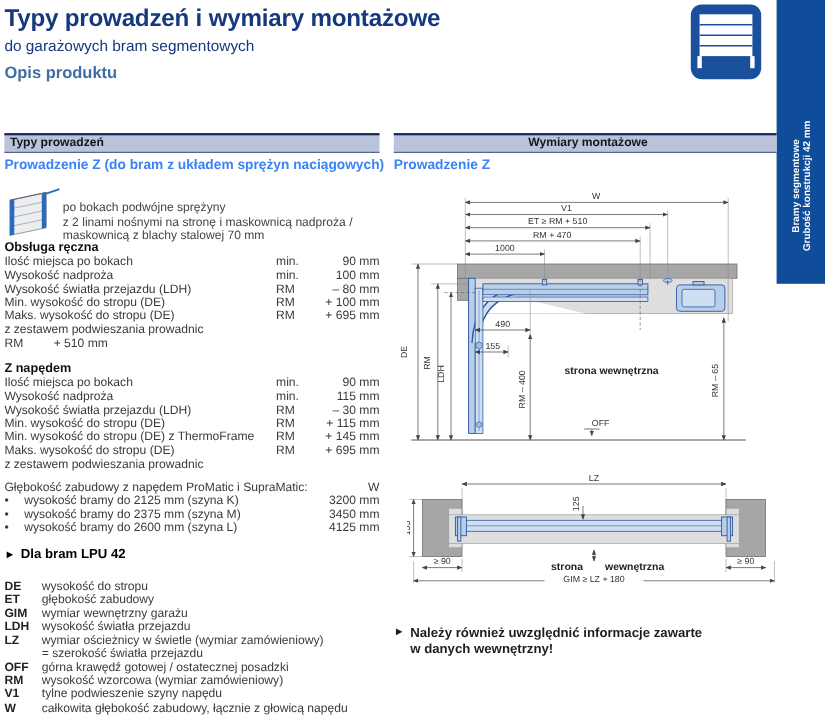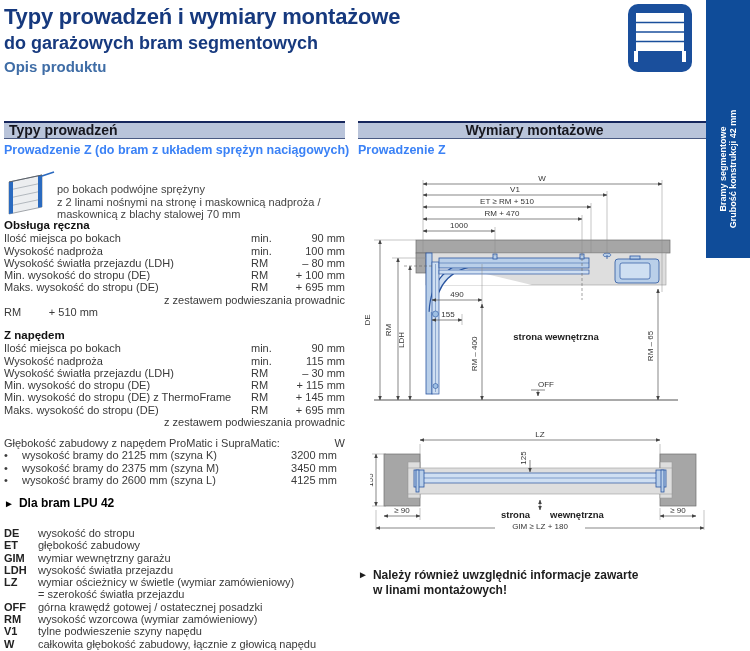--- a/index.html
+++ b/index.html
@@ -1,54 +1,54 @@
 <!DOCTYPE html>
 <html><head>
 <meta charset="utf-8">
 <style>
   html,body{margin:0;padding:0;}
   body{width:750px;height:651px;position:relative;background:#fff;overflow:hidden;
        font-family:"Liberation Sans",sans-serif;color:#222;}
   
   .page-title{position:absolute;left:4px;top:4px;font-size:22px;font-weight:bold;color:#16397e;letter-spacing:-0.2px;}
-  .page-subtitle{position:absolute;left:4px;top:33px;font-size:18px;font-weight:bold;color:#16397e;}
+  .page-subtitle{position:absolute;left:4px;top:33px;font-size:14px;font-weight:normal;color:#16397e;}
   .page-section{position:absolute;left:4px;top:58px;font-size:15px;font-weight:bold;color:#3f6da6;}
   .door-icon{position:absolute;left:627px;top:3px;}
   .side-strip{position:absolute;left:706px;top:0;width:44px;height:258px;background:#0f4c99;}
   .side-strip-inner{position:absolute;left:0;top:0;width:258px;height:44px;
       transform:rotate(-90deg) translateX(-258px);transform-origin:top left;
       display:flex;flex-direction:column;justify-content:center;align-items:center;
       padding-right:80px;box-sizing:border-box;}
   .side-strip-inner div{color:#fff;font-size:9px;font-weight:bold;line-height:10.5px;white-space:nowrap;}
   
   .secbar{position:absolute;height:15px;background:#b9c4da;border-top:2px solid #16265c;border-bottom:1px solid #4a5a82;
-      font-size:14px;font-weight:bold;color:#16161e;padding-left:5px;line-height:15px;}
+      font-size:11px;font-weight:bold;color:#16161e;padding-left:5px;line-height:15px;}
   .bar-left{left:4px;top:121px;width:336px;}
   .bar-right{left:358px;top:121px;width:343px;text-align:center;}
   .subhead{position:absolute;font-size:12.5px;font-weight:bold;color:#3b82f6;}
   .sh-left{left:4px;top:143px;}
   .sh-right{left:358px;top:143px;}
   
   .thumb{position:absolute;left:4px;top:168px;}
   .intro{position:absolute;left:57px;top:169px;font-size:11px;color:#444;line-height:12.6px;width:290px;margin-top:14px;}
   .specblock{position:absolute;left:4px;width:341px;font-size:11px;color:#3a3a3a;line-height:12.3px;}
   .specblock h4{margin:0 0 1px 0;font-size:11.5px;color:#111;}
   .row{display:flex;}
   .row .lbl{flex:1;}
   .row .q{width:34px;}
   .row .v{width:60px;text-align:right;}
-  .cont{margin:0;text-align:right;}
+  .cont{margin:0;}
   .b-manual{top:219px;}
   .b-powered{top:329px;}
   .b-depth{top:437px;}
   .drow{display:flex;}
   .drow .bullet{width:8px;}
   .drow .pad{width:10px;}
   .drow .lbl{flex:1;}
-  .drow .v{width:62px;text-align:center;}
+  .drow .v{width:62px;text-align:right;}
   .for-doors{position:absolute;left:4px;top:496px;font-size:12px;font-weight:bold;color:#000000;}
   .tri{font-size:10px;margin-right:5px;}
   .legend{position:absolute;left:4px;top:527px;width:345px;font-size:11px;color:#3a3a3a;line-height:12.3px;}
   .lrow{display:flex;}
   .lrow .k{width:34px;font-weight:bold;color:#222;}
   .lrow .t{flex:1;}
   
   .d1{position:absolute;left:360px;top:162px;}
   .d2{position:absolute;left:370px;top:428px;}
   svg text{font-size:8px;fill:#333;font-family:"Liberation Sans",sans-serif;}
@@ -368,15 +368,15 @@
     <line class="dl" x1="170" y1="72" x2="170" y2="82" marker-start="url(#ar)" marker-end="url(#ar)"></line>
   </g>
   <text class="bld" x="160" y="90" text-anchor="end">strona</text>
   <text class="bld" x="180" y="90" text-anchor="start">wewnętrzna</text>
 </svg>
 
 <div class="note">
   <span class="tri">►</span>
   <span>
     <span>Należy również uwzględnić informacje zawarte</span><br>
-    <span>w linami montażowych!</span>
+    <span>w danych wewnętrzny!</span>
   </span>
 </div>
 
 </body></html>

